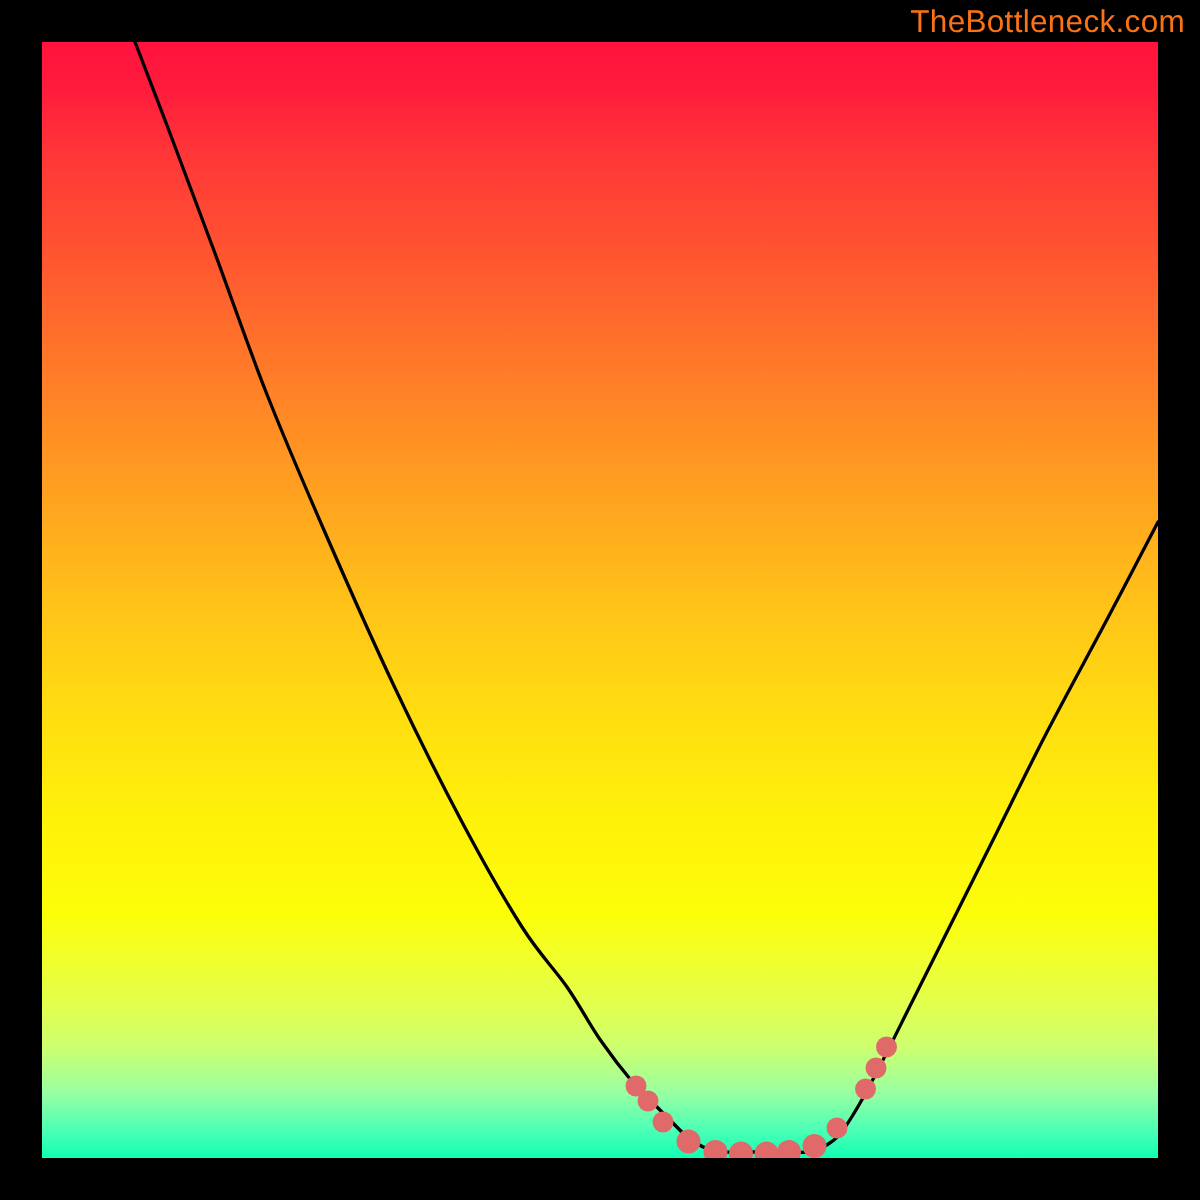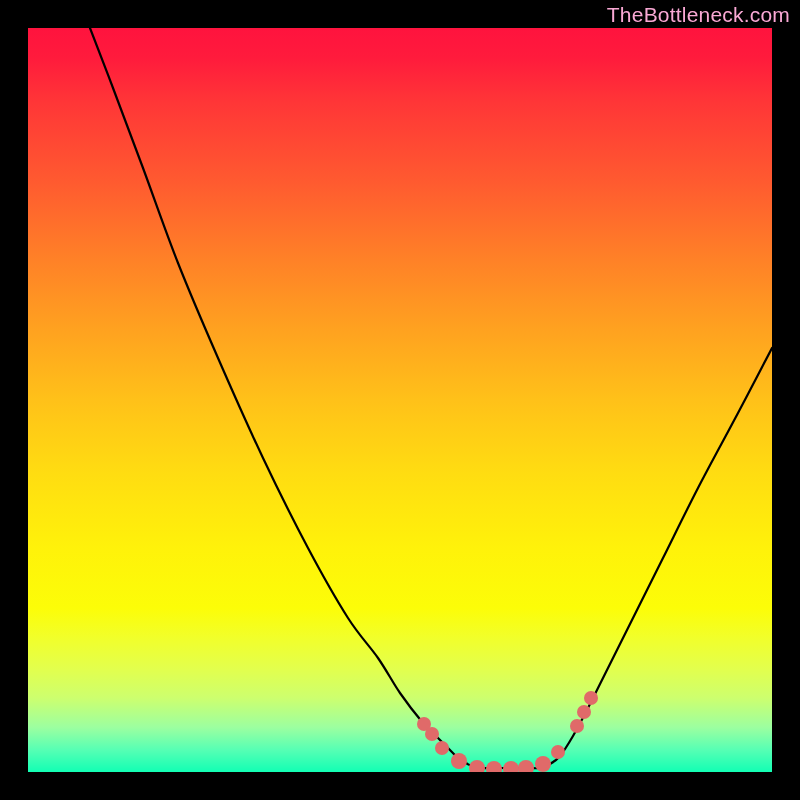--- a/index.html
+++ b/index.html
@@ -64,21 +64,21 @@
   .marker {
     fill: #e06a69;
     stroke: none;
   }
   .watermark {
     position: absolute;
     top: 4px;
     right: 10px;
     font-size: 21px;
     font-weight: 500;
-    color: #f9a8d4;
+    color: #f97316;
     line-height: 1;
     letter-spacing: 0.2px;
   }
 </style>
 </head>
 <body>
 
 <div class="frame">
   <div class="watermark">TheBottleneck.com</div>
 

